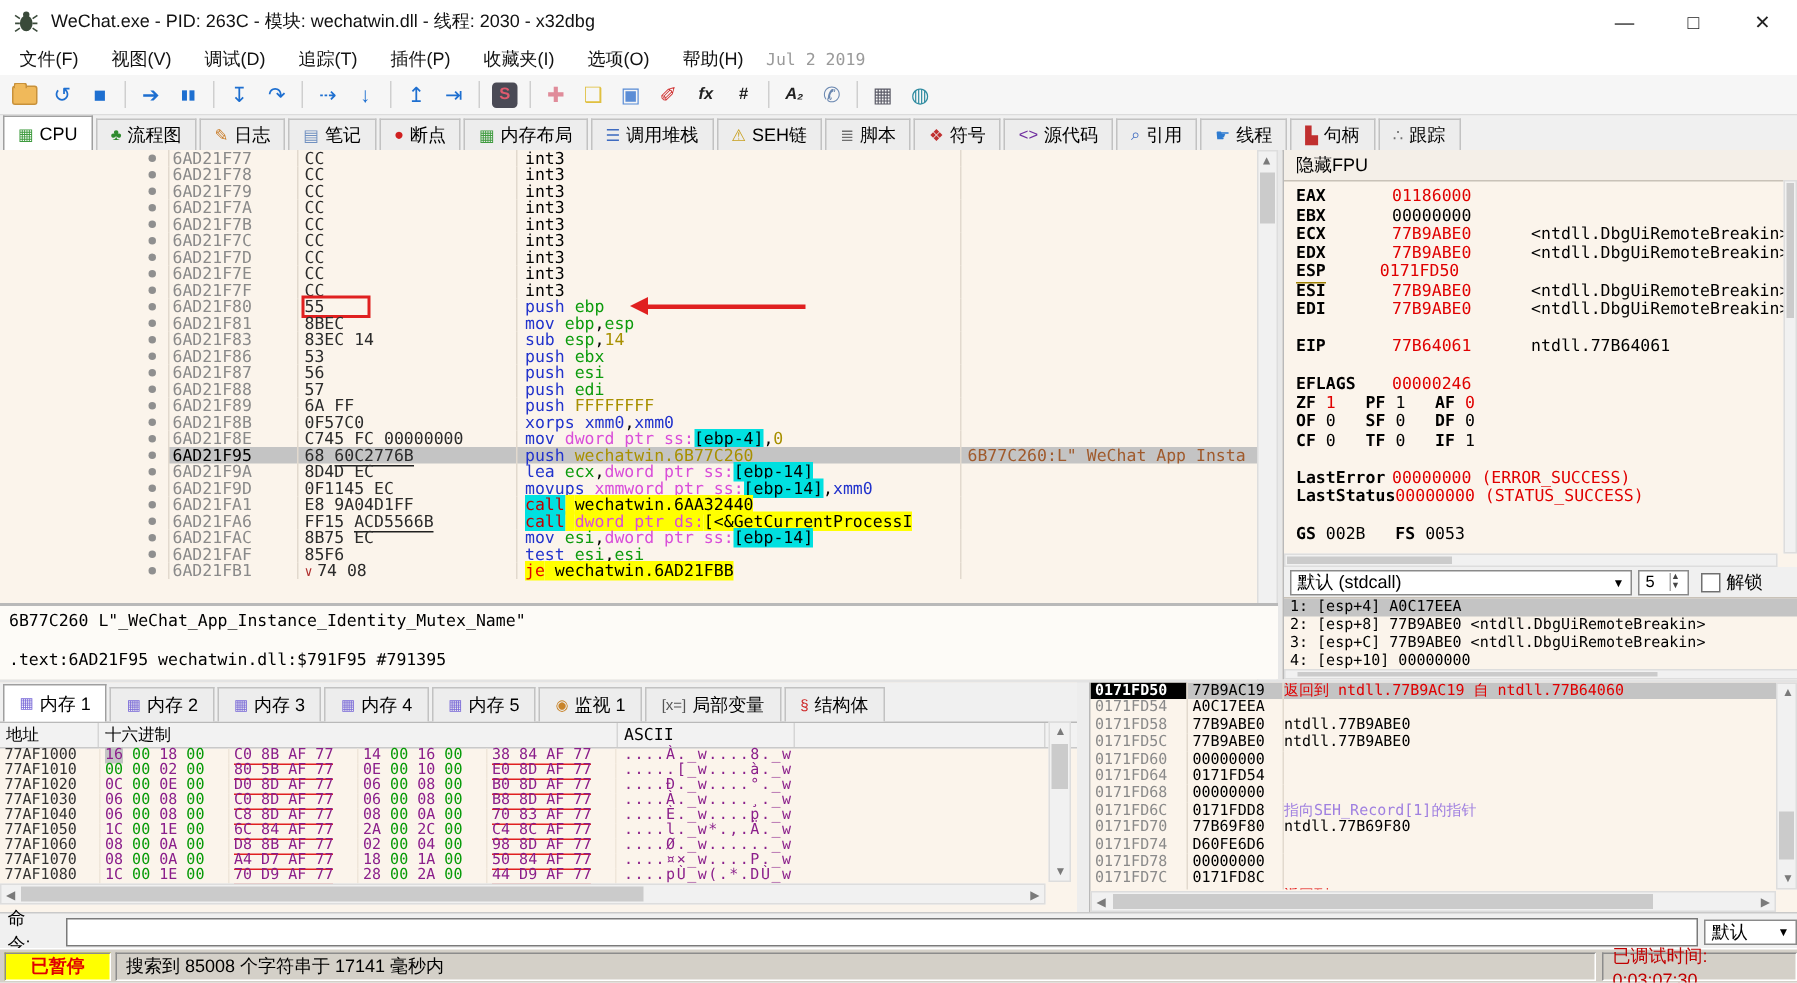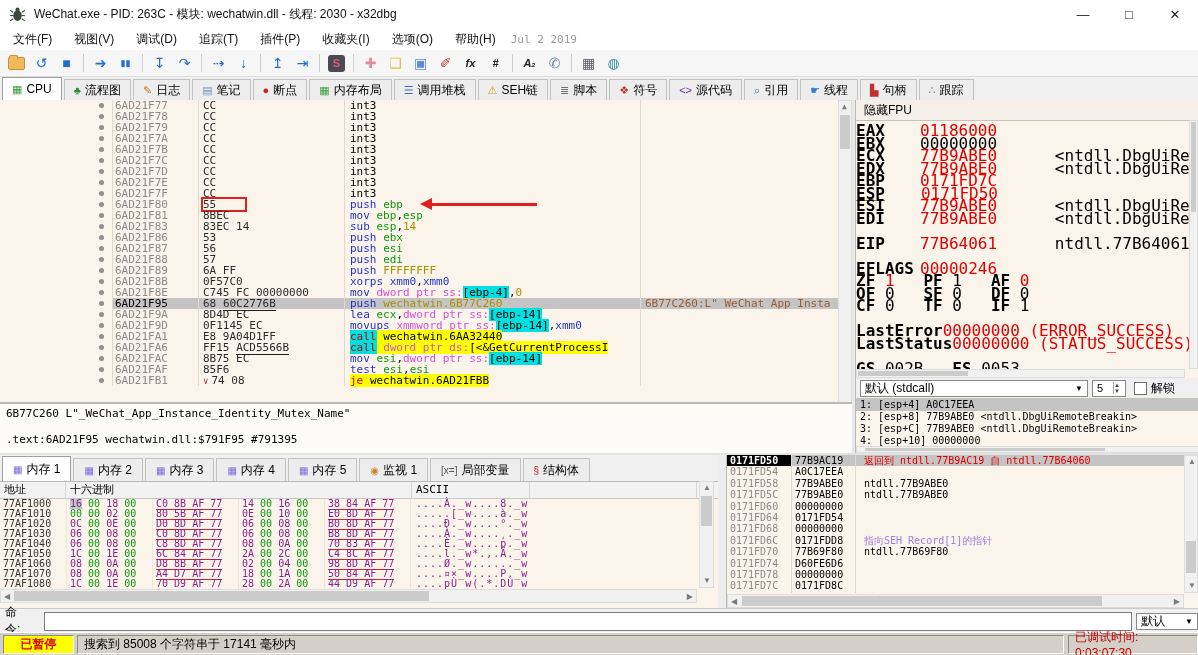--- a/index.html
+++ b/index.html
@@ -77,21 +77,21 @@
   #infobox{position:absolute;left:0;top:402px;width:852px;height:51px;background:#FDFBF7;
     border-top:2px solid #B9B9B9;font-size:11px;padding:3px 0 0 6px;box-sizing:border-box;}
   #infobox div{line-height:13px;}
 
   
   #vsplit{position:absolute;left:852px;top:100px;width:3px;height:353px;background:#E8E8E8;}
   #regs{position:absolute;left:855px;top:100px;width:343px;height:353px;background:#FBF4EB;
     border-left:1px solid #B9B9B9;box-sizing:border-box;overflow:hidden;}
   #regs-header{height:20px;background:#F4EFE8;border-bottom:1px solid #C9C2B8;display:flex;
     align-items:center;padding-left:8px;font-size:12px;}
-  #reg-lines{padding:4px 0 0 0;font-size:16px;}
+  #reg-lines{padding:4px 0 0 8px;font-size:11px;}
   .rline{height:12.5px;line-height:12.5px;white-space:pre;}
   .rname{font-weight:bold;display:inline-block;min-width:64px;}
   .rnb{font-weight:bold;}
   .rv-r{color:#E00000;}.rv-k{color:#000;}.rv-c{color:#000;}
   .uESP{border-bottom:1px solid #A08000;min-width:0;margin-right:36px;}
   #regs-combo{position:absolute;left:0;top:278px;width:343px;height:20px;display:flex;align-items:center;padding:0 4px;box-sizing:border-box;background:#F0F0F0;}
   .combo{background:#FFF;border:1px solid #8A8A8A;height:17px;display:flex;align-items:center;
     justify-content:space-between;padding:0 4px;font-size:12px;box-sizing:border-box;}
   #calling-combo{width:228px;}
   .spin{width:34px;height:17px;background:#FFF;border:1px solid #8A8A8A;margin-left:4px;
@@ -123,21 +123,21 @@
   .mascii{width:118px;flex:0 0 118px;border-left:1px solid #EFE6DA;padding-left:5px;box-sizing:border-box;
     color:#8B1F8B;letter-spacing:1px;}
 
   #stacksplit{position:absolute;left:718px;top:455px;width:8px;height:153px;background:#EDEDED;}
   #stack{position:absolute;left:726px;top:455px;width:472px;height:153px;background:#FBF4EB;
     border-left:1px solid #B9B9B9;box-sizing:border-box;overflow:hidden;}
   #stackrows{position:relative;height:138px;overflow:hidden;font-size:10px;}
   .srow{height:11.4px;line-height:11.4px;display:flex;white-space:nowrap;}
   .saddr{width:64px;flex:0 0 64px;color:#8A8A8A;padding-left:3px;box-sizing:border-box;}
   .sval{width:64px;flex:0 0 64px;border-left:1px solid #E2D9CE;padding-left:3px;box-sizing:border-box;color:#000;}
-  .scomm{flex:1;border-left:1px solid #E2D9CE;padding-left:8px;box-sizing:border-box;overflow:hidden;}
+  .scomm{flex:1;border-left:1px solid #E2D9CE;padding-left:0;box-sizing:border-box;overflow:hidden;}
   .srow.sel .saddr{background:#000;color:#FFF;font-weight:bold;}
   .srow.sel .sval,.srow.sel .scomm{background:#C4C4C4;}
   .sc-red{color:#E00000;}.sc-seh{color:#A080E0;}.sc-mod{color:#000;}
 
   
   #cmdrow{position:absolute;left:0;top:608px;width:1198px;height:24px;background:#F0F0F0;
     border-top:1px solid #C9C9C9;display:flex;align-items:center;}
   #cmdlabel{margin:0 12px 0 5px;font-size:12px;}
   #cmdinput{width:1084px;height:17px;background:#FFF;border:1px solid #7A7A7A;font-size:11px;padding:0 3px;}
   #cmdcombo{width:62px;margin-left:4px;}
@@ -575,21 +575,20 @@
 
   <div id="regs">
     <div id="regs-header">
       <span>隐藏FPU</span>
     </div>
     <div id="reg-lines" class="mono">
         <div class="rline"><span class="rname">EAX</span><span class="rv-r">01186000</span></div>
         <div class="rline"><span class="rname">EBX</span><span class="rv-k">00000000</span></div>
         <div class="rline"><span class="rname">ECX</span><span class="rv-r">77B9ABE0</span><span class="rv-c">      &lt;ntdll.DbgUiRemoteBreakin&gt;</span></div>
         <div class="rline"><span class="rname">EDX</span><span class="rv-r">77B9ABE0</span><span class="rv-c">      &lt;ntdll.DbgUiRemoteBreakin&gt;</span></div>
-        <div class="rline"><span class="rname">EBP</span><span class="rv-r">0171FD7C</span></div>
         <div class="rline"><span class="rname uESP">ESP</span><span class="rv-r">0171FD50</span></div>
         <div class="rline"><span class="rname">ESI</span><span class="rv-r">77B9ABE0</span><span class="rv-c">      &lt;ntdll.DbgUiRemoteBreakin&gt;</span></div>
         <div class="rline"><span class="rname">EDI</span><span class="rv-r">77B9ABE0</span><span class="rv-c">      &lt;ntdll.DbgUiRemoteBreakin&gt;</span></div>
         <div class="rline">&nbsp;</div>
         <div class="rline"><span class="rname">EIP</span><span class="rv-r">77B64061</span><span class="rv-c">      ntdll.77B64061</span></div>
         <div class="rline">&nbsp;</div>
         <div class="rline"><span class="rname">EFLAGS</span><span class="rv-r">00000246</span></div>
         <div class="rline"><span class="rnb">ZF </span><span class="rv-r">1</span><span class="rnb">   PF </span><span class="rv-k">1</span><span class="rnb">   AF </span><span class="rv-r">0</span></div>
         <div class="rline"><span class="rnb">OF </span><span class="rv-k">0</span><span class="rnb">   SF </span><span class="rv-k">0</span><span class="rnb">   DF </span><span class="rv-k">0</span></div>
         <div class="rline"><span class="rnb">CF </span><span class="rv-k">0</span><span class="rnb">   TF </span><span class="rv-k">0</span><span class="rnb">   IF </span><span class="rv-k">1</span></div>

